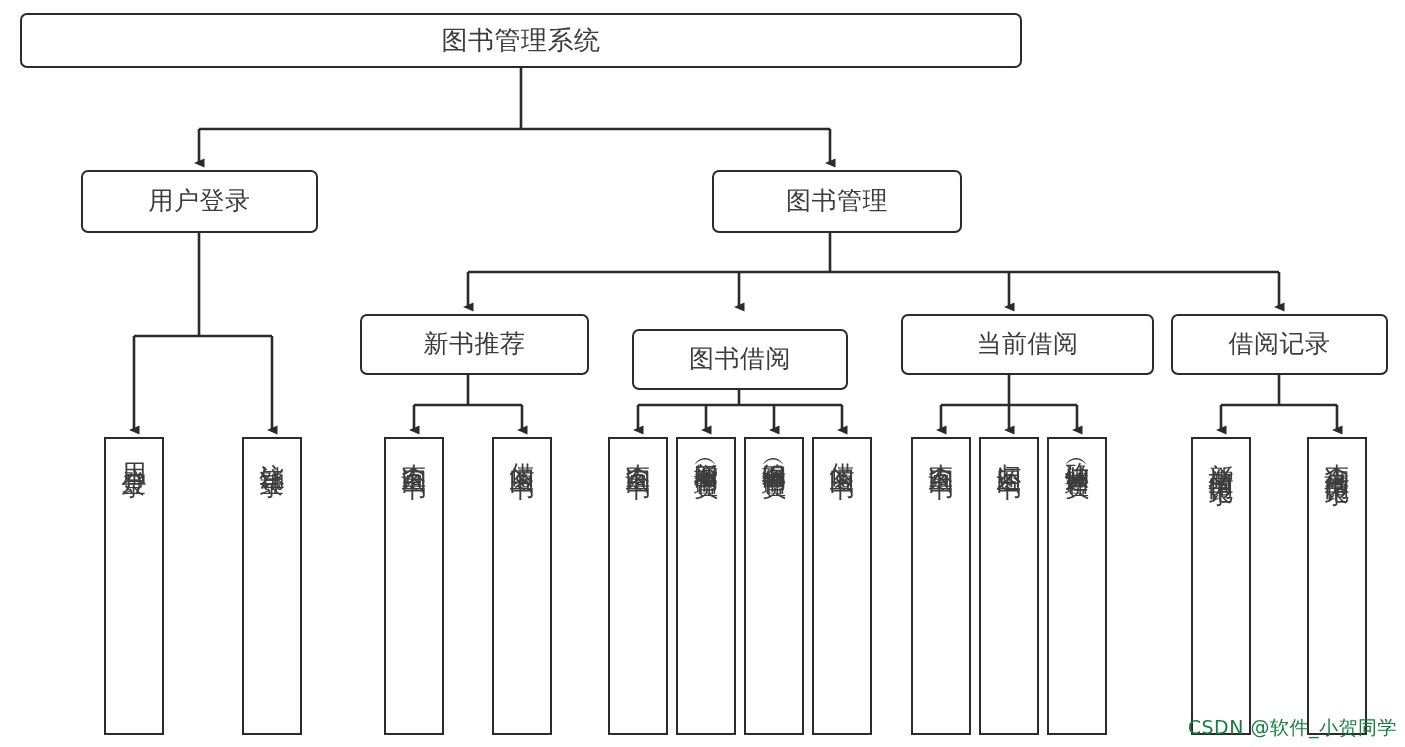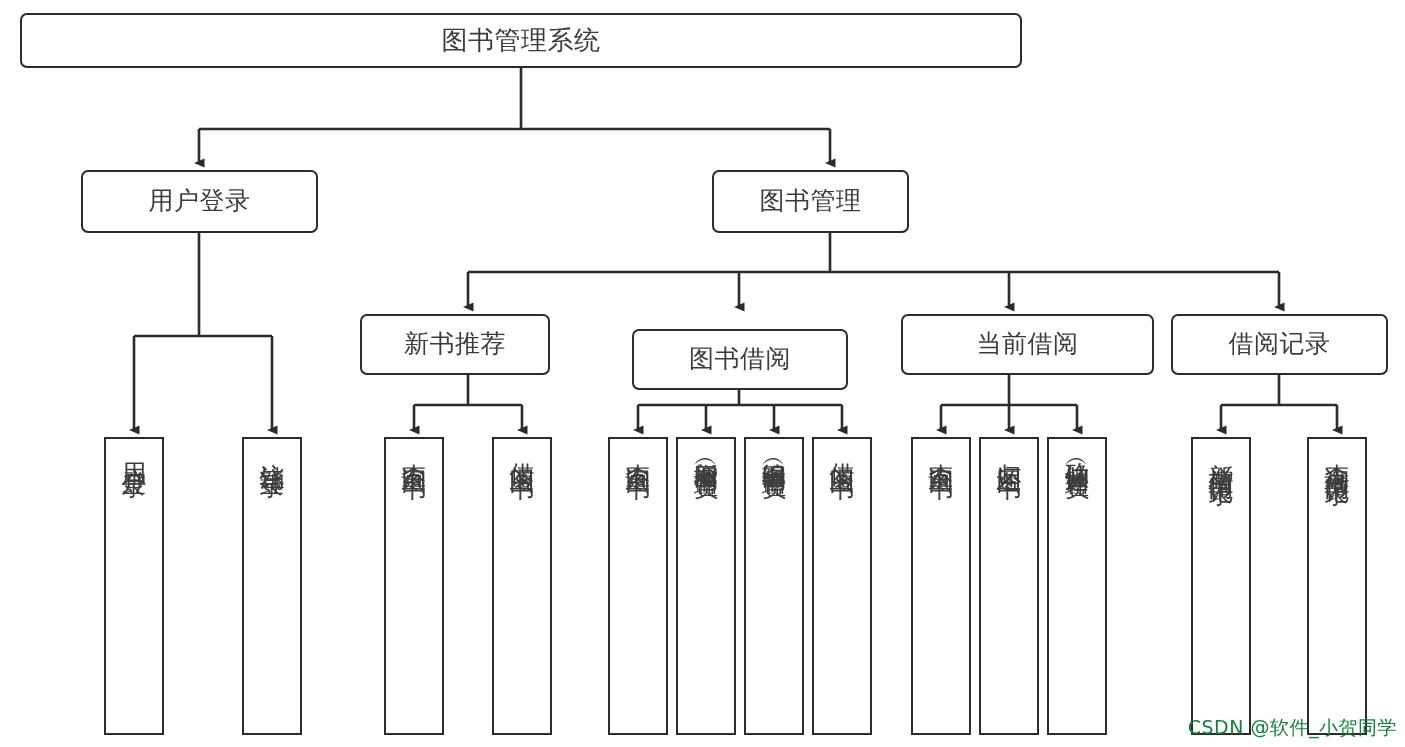--- a/index.html
+++ b/index.html
@@ -129,25 +129,25 @@
   </svg>
 
   <div class="node root horiz" style="left:20px; top:13px; width:1002px; height:55px;">
     <span>图书管理系统</span>
   </div>
 
   <div class="node horiz" style="left:81px; top:170px; width:237px; height:63px;">
     <span>用户登录</span>
   </div>
 
-  <div class="node horiz" style="left:712px; top:170px; width:197px; height:63px;">
+  <div class="node horiz" style="left:712px; top:170px; width:250px; height:63px;">
     <span>图书管理</span>
   </div>
 
-  <div class="node horiz" style="left:360px; top:314px; width:190px; height:61px;">
+  <div class="node horiz" style="left:360px; top:314px; width:229px; height:61px;">
     <span>新书推荐</span>
   </div>
 
   <div class="node horiz" style="left:632px; top:329px; width:216px; height:61px;justify-content:center;">
     <span>图书借阅</span>
   </div>
 
   <div class="node horiz" style="left:901px; top:314px; width:253px; height:61px;">
     <span>当前借阅</span>
   </div>

